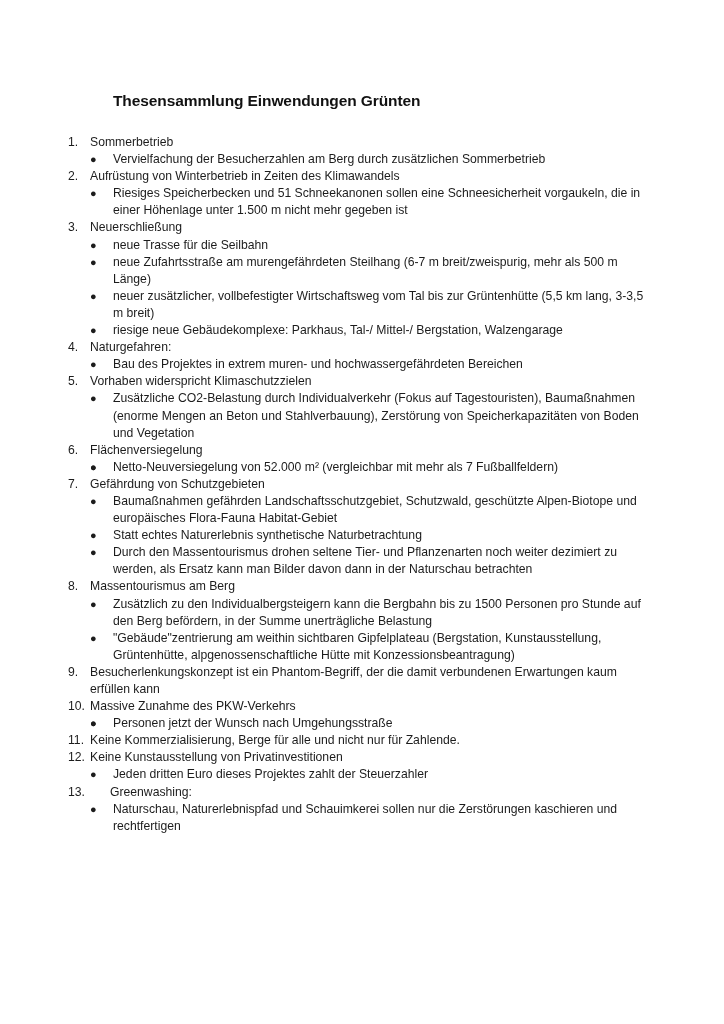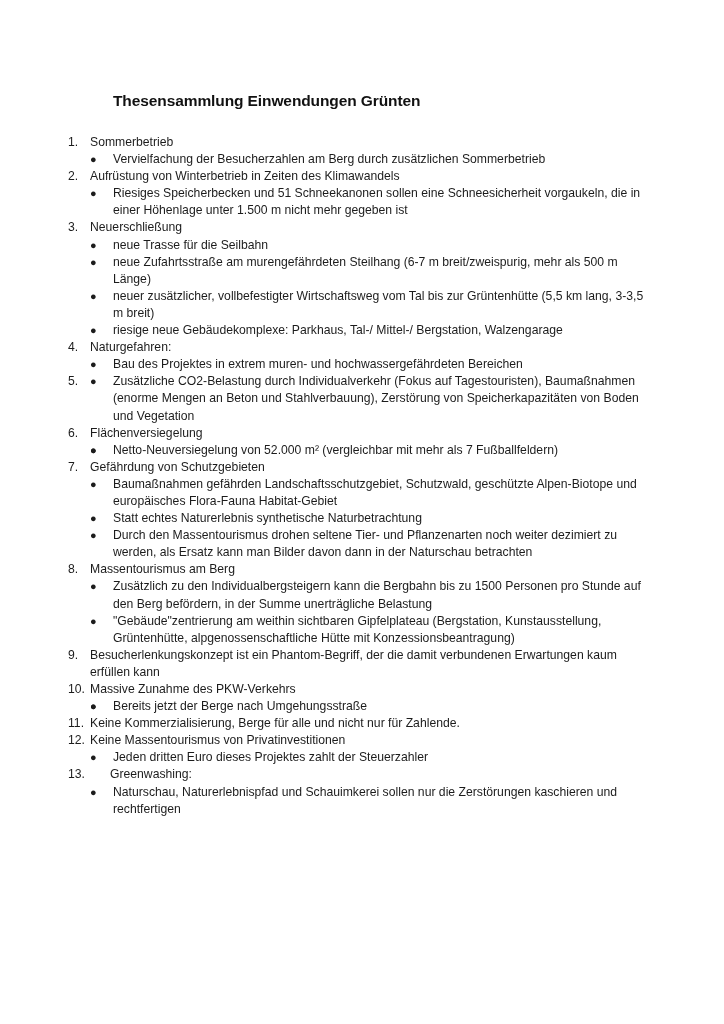--- a/index.html
+++ b/index.html
@@ -60,20 +60,21 @@
       <div class="row n4">
         <span class="num">4.</span>
         <div class="num-text">Naturgefahren:</div>
       </div>
       <div class="row">
         <span class="bul">●</span>
         <div class="bul-text">Bau des Projektes in extrem muren- und hochwassergefährdeten Bereichen</div>
       </div>
       <div class="row n5">
         <span class="num">5.</span>
+        <div class="num-text">Vorhaben widerspricht Klimaschutzzielen</div>
       </div>
       <div class="row">
         <span class="bul">●</span>
         <div class="bul-text">Zusätzliche CO2-Belastung durch Individualverkehr (Fokus auf Tagestouristen), Baumaßnahmen (enorme Mengen an Beton und Stahlverbauung), Zerstörung von Speicherkapazitäten von Boden und Vegetation</div>
       </div>
       <div class="row n6">
         <span class="num">6.</span>
         <div class="num-text">Flächenversiegelung</div>
       </div>
       <div class="row">
@@ -117,29 +118,29 @@
       </div>
       <div class="row n10">
         <span class="num">10.</span>
         <div class="num-text">Massive Zunahme des PKW-Verkehrs</div>
       </div>
       <div class="row">
         <span class="bul">●</span>
       </div>
       <div class="row">
         <span class="bul">●</span>
-        <div class="bul-text">Bereits jetzt der Berge nach Umgehungsstraße</div>
+        <div class="bul-text">Personen jetzt der Wunsch nach Umgehungsstraße</div>
       </div>
       <div class="row n11">
         <span class="num">11.</span>
         <div class="num-text">Keine Kommerzialisierung, Berge für alle und nicht nur für Zahlende.</div>
       </div>
       <div class="row n12">
         <span class="num">12.</span>
-        <div class="num-text">Keine Massentourismus von Privatinvestitionen</div>
+        <div class="num-text">Keine Kunstausstellung von Privatinvestitionen</div>
       </div>
       <div class="row">
         <span class="bul">●</span>
         <div class="bul-text">Jeden dritten Euro dieses Projektes zahlt der Steuerzahler</div>
       </div>
       <div class="row n13">
         <span class="num">13.</span>
         <div class="num-text">Greenwashing:</div>
       </div>
       <div class="row">

